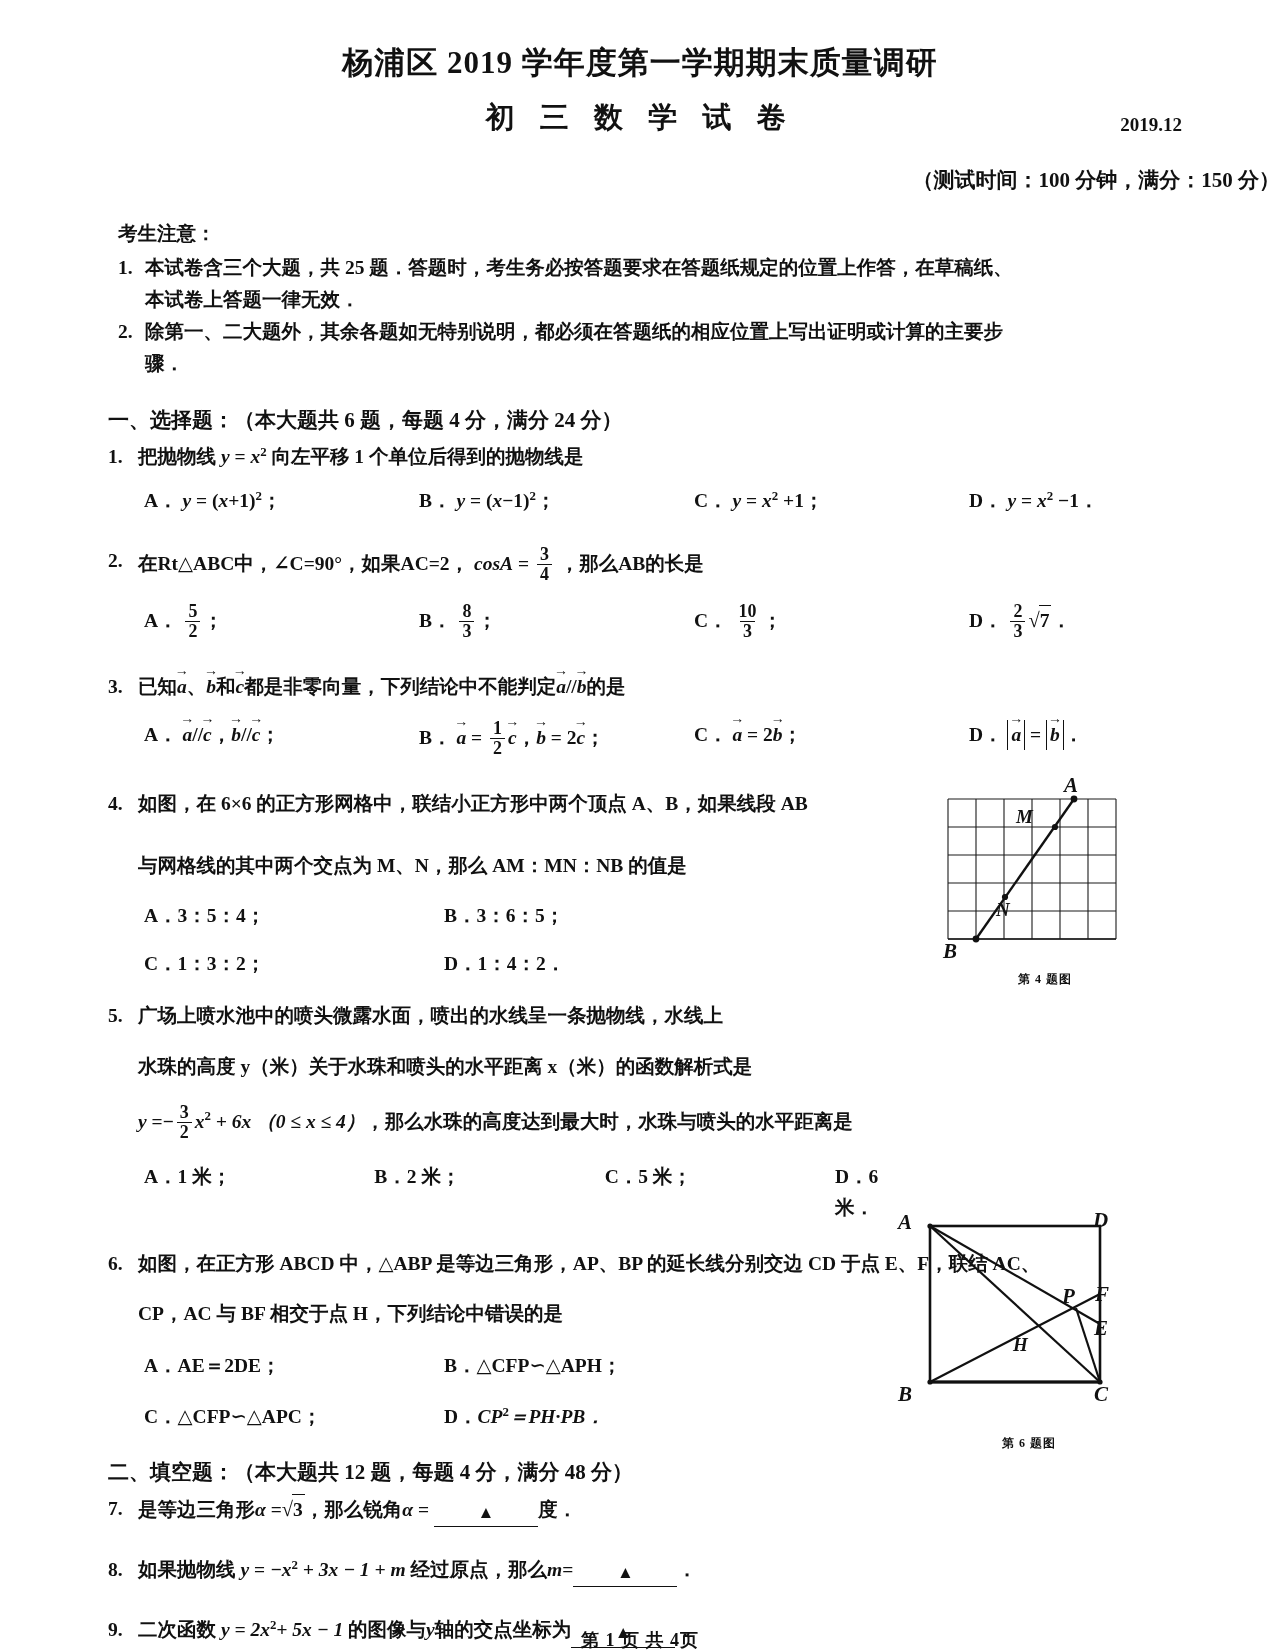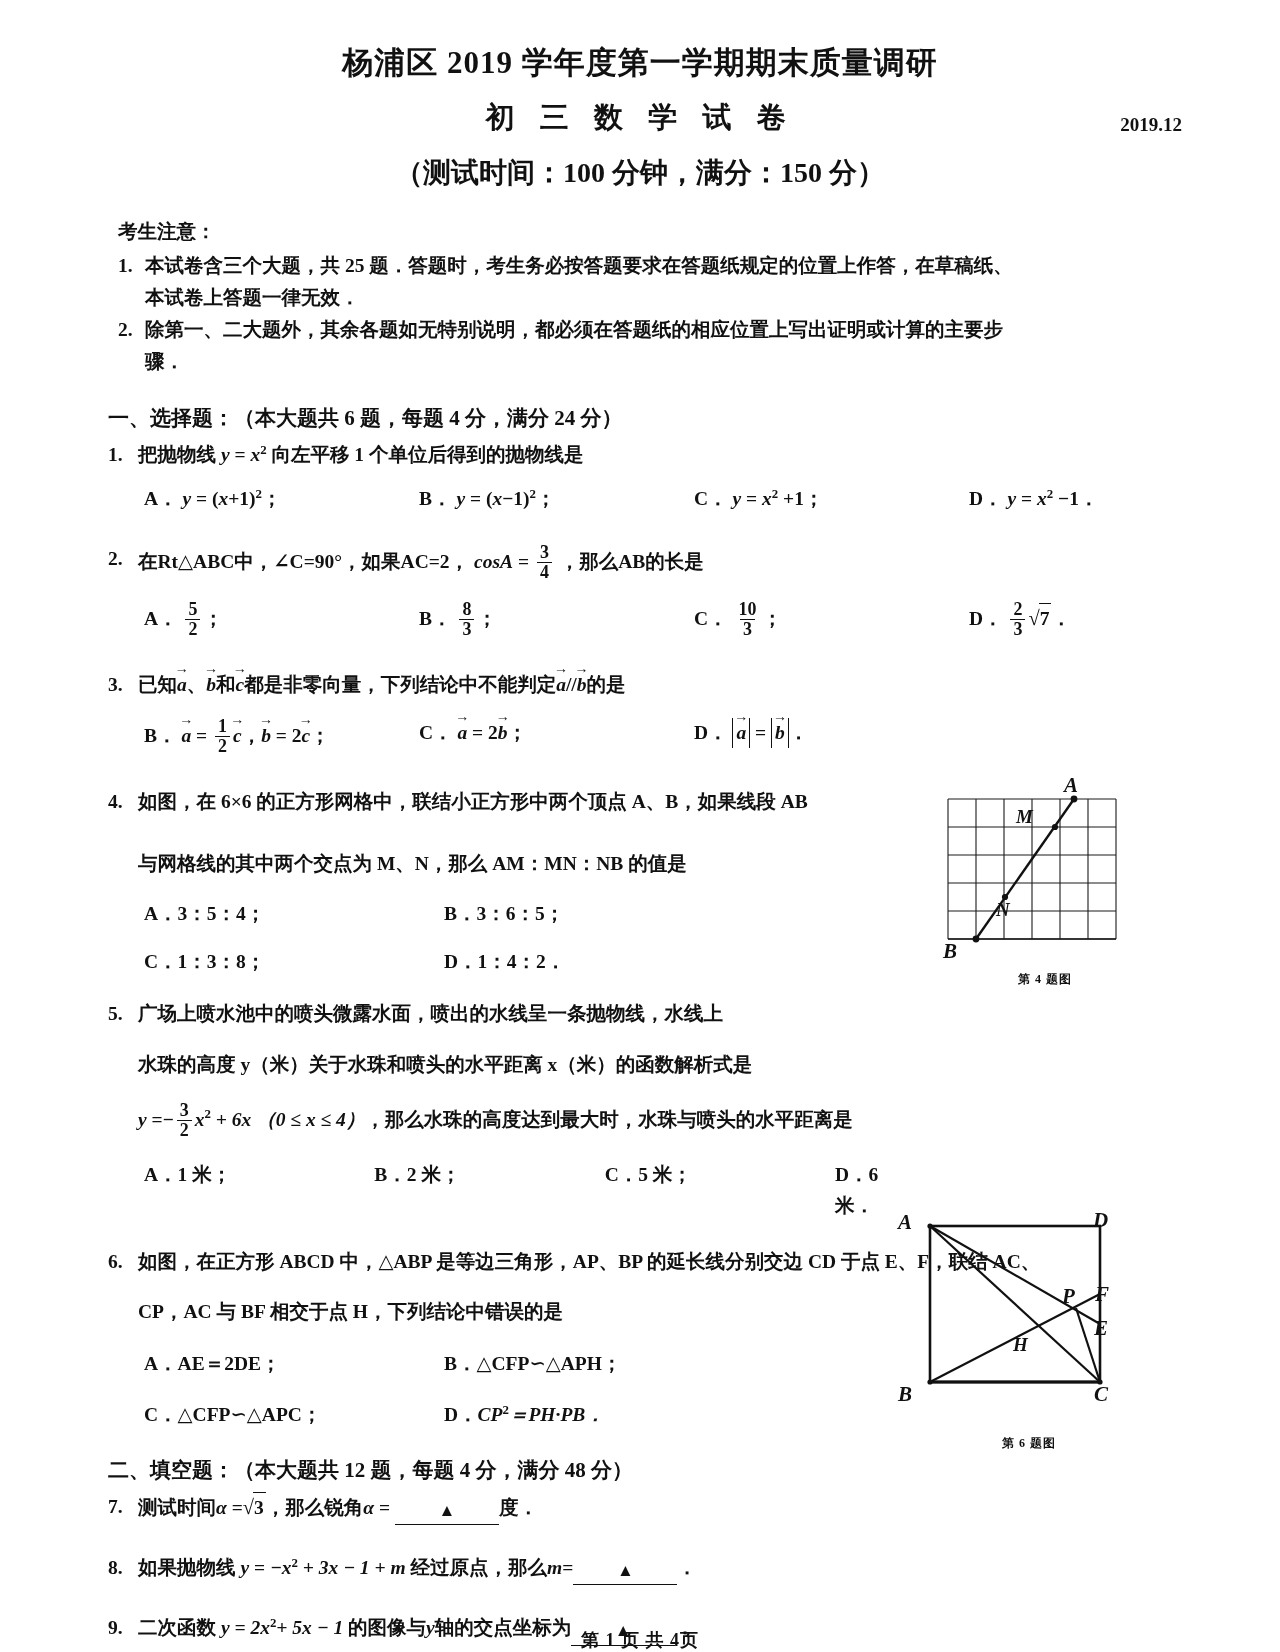--- a/index.html
+++ b/index.html
@@ -38,24 +38,24 @@
   }
   .doc-date{
     position:absolute;
     right:98px;
     top:16px;
     font-size:19px;
     font-weight:bold;
     letter-spacing:0px;
   }
   .title-note{
-    text-align:center;
-    font-size:28px;
-    font-weight:bold;
-    margin-top:16px;
+    text-align:right;
+    font-size:21px;
+    font-weight:bold;
+    margin-top:28px;
   }
   
   .notice{
     margin:24px 0 0 118px;
     width:1030px;
     font-size:19.5px;
     line-height:1.62;
     font-weight:bold;
   }
   .notice-title{margin-bottom:2px;}
@@ -279,20 +279,24 @@
 
   <div class="q" style="margin-top:30px;">
     <div class="q-row">
       <span class="q-num">3.</span>
       <span class="q-body">
         <span>已知</span><span class="it vec">a</span><span>、</span><span class="it vec">b</span><span>和</span><span class="it vec">c</span><span>都是非零向量，下列结论中不能判定</span><span class="it vec">a</span><span>//</span><span class="it vec">b</span><span>的是</span>
       </span>
     </div>
     <div class="opts" style="margin-top:18px;">
       <span class="opt w4">
+        <span>A．</span>
+        <span class="it vec">a</span>//<span class="it vec">c</span>，<span class="it vec">b</span>//<span class="it vec">c</span><span>；</span>
+      </span>
+      <span class="opt w4">
         <span>B．</span>
         <span class="it vec">a</span> = <span class="frac">
             <span class="num">1</span>
             <span class="den">2</span>
           </span><span class="it vec">c</span>，<span class="it vec">b</span> = 2<span class="it vec">c</span><span>；</span>
       </span>
       <span class="opt w4">
         <span>C．</span>
         <span class="it vec">a</span> = <span>2</span><span class="it vec">b</span><span>；</span>
       </span>
@@ -307,21 +311,21 @@
     <div class="q-row">
       <span class="q-num">4.</span>
       <span class="q-body">如图，在 6×6 的正方形网格中，联结小正方形中两个顶点 A、B，如果线段 AB</span>
     </div>
     <div class="q-cont" style="margin-top:32px;">与网格线的其中两个交点为 M、N，那么 AM：MN：NB 的值是</div>
     <div class="opts" style="margin-top:20px;">
       <span class="opt w2">A．3：5：4；</span>
       <span class="opt">B．3：6：5；</span>
     </div>
     <div class="opts" style="margin-top:18px;">
-      <span class="opt w2">C．1：3：8；</span>
+      <span class="opt w2">C．1：3：2；</span>
       <span class="opt">D．1：4：2．</span>
     </div>
   </div>
 
   <div class="q" style="margin-top:22px;width:800px;">
     <div class="q-row">
       <span class="q-num">5.</span>
       <span class="q-body">广场上喷水池中的喷头微露水面，喷出的水线呈一条抛物线，水线上</span>
     </div>
     <div class="q-cont" style="margin-top:20px;">水珠的高度 y（米）关于水珠和喷头的水平距离 x（米）的函数解析式是</div>
@@ -363,21 +367,21 @@
       </span>
     </div>
   </div>
 
   <div class="section-head" style="margin-top:26px;">二、填空题：（本大题共 12 题，每题 4 分，满分 48 分）</div>
 
   <div class="q" style="margin-top:8px;">
     <div class="q-row">
       <span class="q-num">7.</span>
       <span class="q-body">
-        <span>测试时间</span><span class="it">α</span>
+        <span>是等边三角形</span><span class="it">α</span>
         <span>=</span><span style="font-size:1.05em;">√</span><span class="sqrt">3</span><span>，那么锐角</span><span class="it">α</span>
         <span>=</span>
         <span class="blank">▲</span><span>度．</span>
       </span>
     </div>
   </div>
 
   <div class="q" style="margin-top:28px;">
     <div class="q-row">
       <span class="q-num">8.</span>

